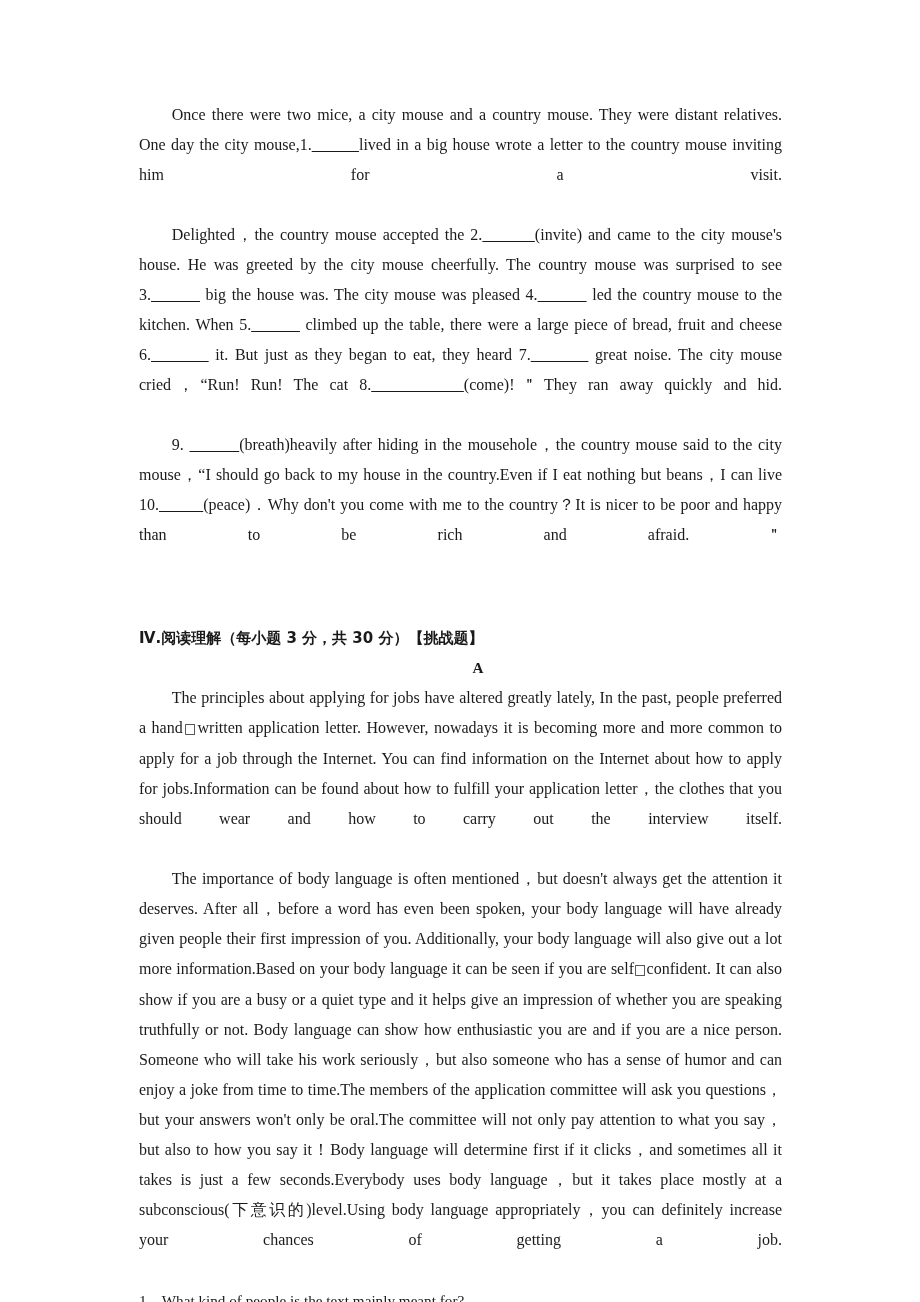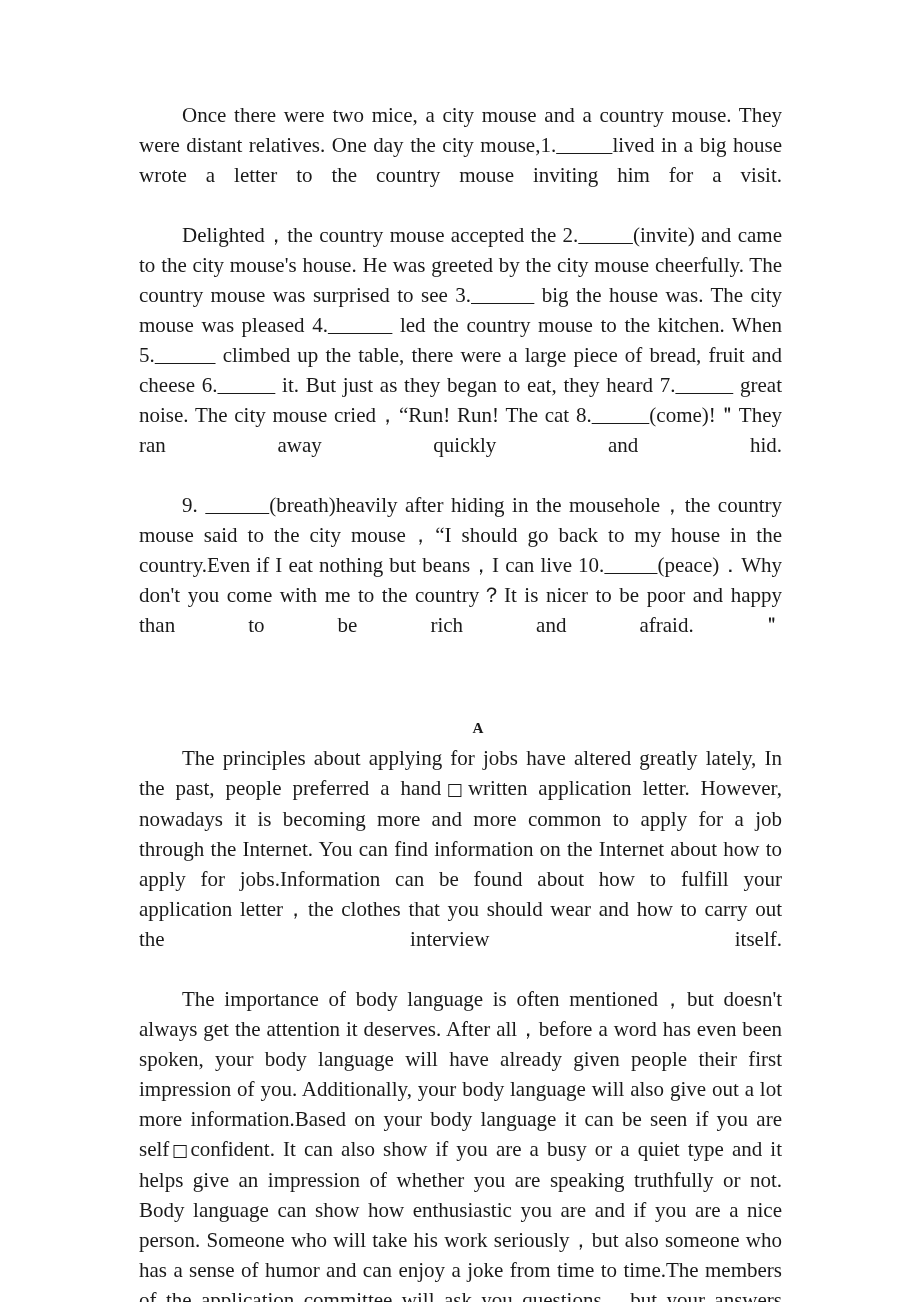--- a/index.html
+++ b/index.html
@@ -15,21 +15,21 @@
     font-family: "Liberation Serif", "DejaVu Serif", serif;
     color: #1a1a1a;
   }
   .page {
     position: absolute;
     left: 139px;
     top: 100px;
     width: 643px;
   }
   .para {
-    font-size: 21px;
+    font-size: 16px;
     line-height: 30px;
     text-align: justify;
     text-justify: inter-word;
     margin: 0;
     text-indent: 2.05em;
     word-spacing: 0.02em;
   }
 
   
   .para::after {
@@ -96,20 +96,21 @@
 <div class="page">
 
   <p class="para">Once there were two mice, a city mouse and a country mouse. They were distant relatives. One day the city mouse,1.<span class="blank">&nbsp;&nbsp;&nbsp;&nbsp;&nbsp;&nbsp;&nbsp;&nbsp;</span>lived in a big house wrote a letter to the country mouse inviting him for a visit.</p>
 
   <p class="para">Delighted<span class="cjk">，</span>the country mouse accepted the 2.<span class="blank">&nbsp;&nbsp;&nbsp;&nbsp;&nbsp;&nbsp;&nbsp;&nbsp;</span>(invite) and came to the city mouse's house. He was greeted by the city mouse cheerfully. The country mouse was surprised to see 3.<span class="blank">&nbsp;&nbsp;&nbsp;&nbsp;&nbsp;&nbsp;&nbsp;&nbsp;</span> big the house was. The city mouse was pleased 4.<span class="blank">&nbsp;&nbsp;&nbsp;&nbsp;&nbsp;&nbsp;&nbsp;&nbsp;</span> led the country mouse to the kitchen. When 5.<span class="blank">&nbsp;&nbsp;&nbsp;&nbsp;&nbsp;&nbsp;&nbsp;&nbsp;</span> climbed up the table, there were a large piece of bread, fruit and cheese 6.<span class="blank">&nbsp;&nbsp;&nbsp;&nbsp;&nbsp;&nbsp;&nbsp;&nbsp;</span> it. But just as they began to eat, they heard 7.<span class="blank">&nbsp;&nbsp;&nbsp;&nbsp;&nbsp;&nbsp;&nbsp;&nbsp;</span> great noise. The city mouse cried<span class="cjk">，</span>“Run! Run! The cat 8.<span class="blank">&nbsp;&nbsp;&nbsp;&nbsp;&nbsp;&nbsp;&nbsp;&nbsp;</span>(come)!<span class="cjk">＂</span>They ran away quickly and hid.</p>
 
   <p class="para">9. <span class="blank">&nbsp;&nbsp;&nbsp;&nbsp;&nbsp;&nbsp;&nbsp;&nbsp;</span>(breath)heavily after hiding in the mousehole<span class="cjk">，</span>the country mouse said to the city mouse<span class="cjk">，</span>“I should go back to my house in the country.Even if I eat nothing but beans<span class="cjk">，</span>I can live 10.<span class="blank">&nbsp;&nbsp;&nbsp;&nbsp;&nbsp;&nbsp;&nbsp;&nbsp;</span>(peace)<span class="cjk">．</span>Why don't you come with me to the country<span class="cjk">？</span>It is nicer to be poor and happy than to be rich and afraid.<span class="cjk">＂</span></p>
 
   <div class="gap-lg"></div>
 
+  <p class="section-head">Ⅳ.阅读理解（每小题 3 分，共 30 分）【挑战题】</p>
 
   <p class="center-label">A</p>
 
   <p class="para">The principles about applying for jobs have altered greatly lately, In the past, people preferred a hand<span class="tofu">□</span>written application letter. However, nowadays it is becoming more and more common to apply for a job through the Internet. You can find information on the Internet about how to apply for jobs.Information can be found about how to fulfill your application letter<span class="cjk">，</span>the clothes that you should wear and how to carry out the interview itself.</p>
 
   <p class="para">The importance of body language is often mentioned<span class="cjk">，</span>but doesn't always get the attention it deserves. After all<span class="cjk">，</span>before a word has even been spoken, your body language will have already given people their first impression of you. Additionally, your body language will also give out a lot more information.Based on your body language it can be seen if you are self<span class="tofu">□</span>confident. It can also show if you are a busy or a quiet type and it helps give an impression of whether you are speaking truthfully or not. Body language can show how enthusiastic you are and if you are a nice person. Someone who will take his work seriously<span class="cjk">，</span>but also someone who has a sense of humor and can enjoy a joke from time to time.The members of the application committee will ask you questions<span class="cjk">，</span>but your answers won't only be oral.The committee will not only pay attention to what you say<span class="cjk">，</span>but also to how you say it<span class="cjk">！</span>Body language will determine first if it clicks<span class="cjk">，</span>and sometimes all it takes is just a few seconds.Everybody uses body language<span class="cjk">，</span>but it takes place mostly at a subconscious(<span class="cjk">下意识的</span>)level.Using body language appropriately<span class="cjk">，</span>you can definitely increase your chances of getting a job.</p>
 
   <p class="question">
     <span>1<span class="cjk">．</span></span><span>What kind of people is the text mainly meant for?</span>
   </p>

